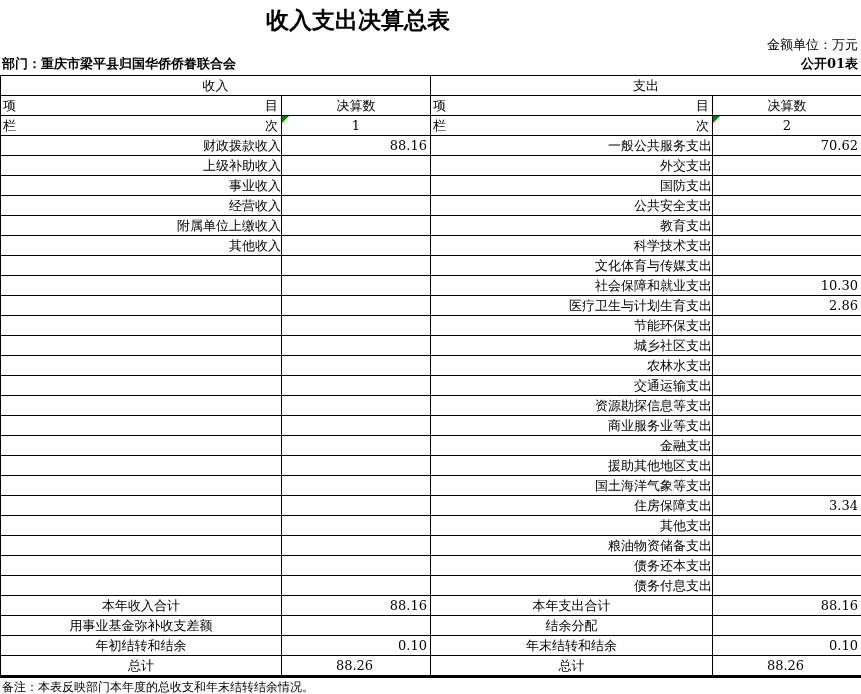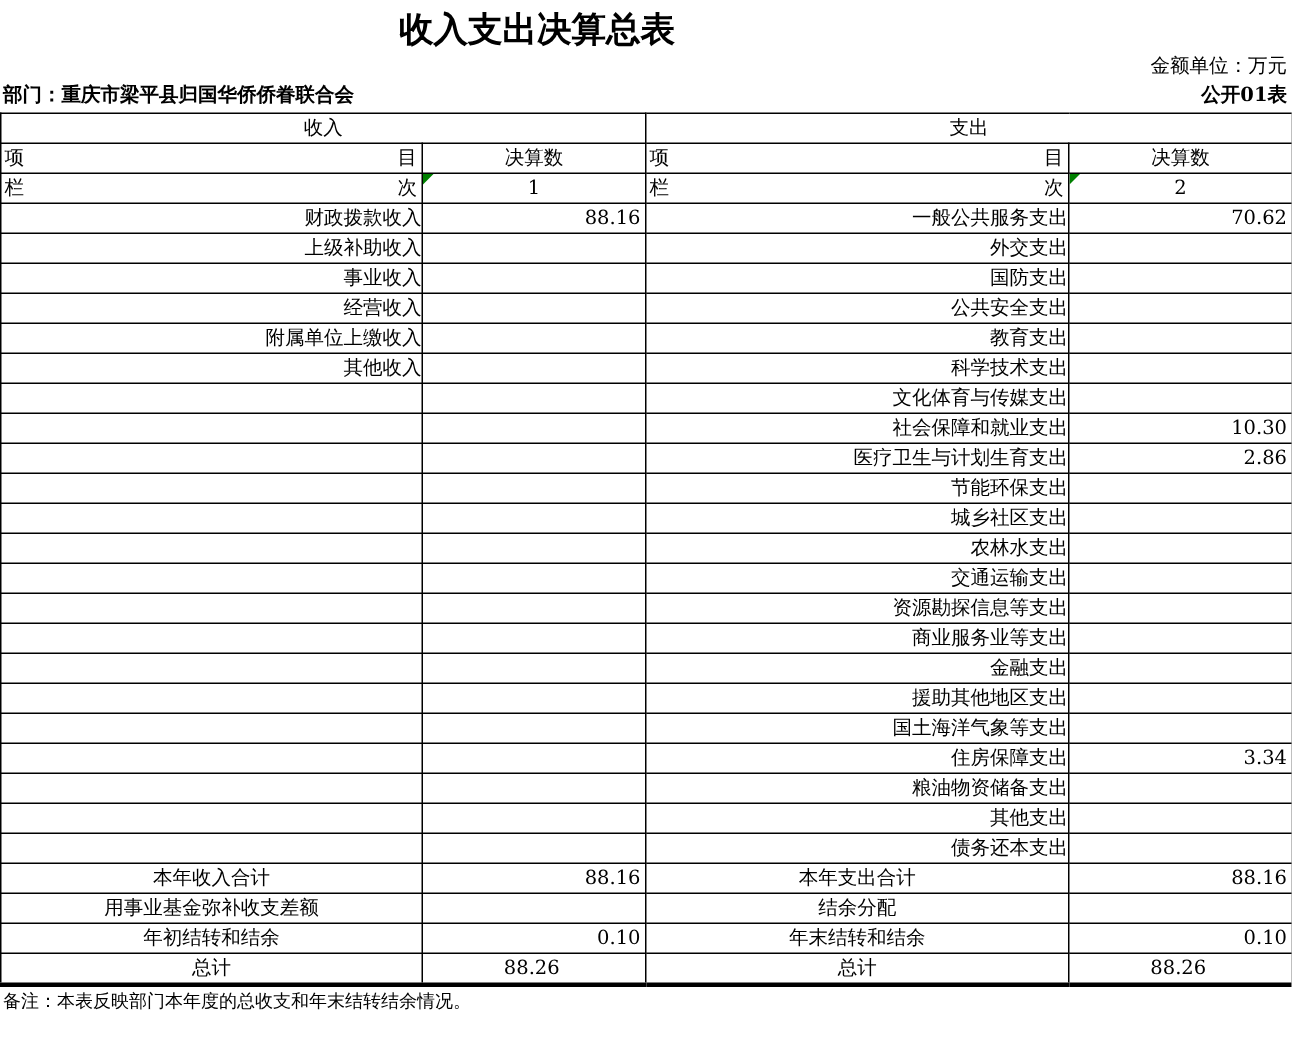--- a/index.html
+++ b/index.html
@@ -210,33 +210,39 @@
         </tr>
       <tr>
           <td class="item"></td>
           <td class="val"></td>
           <td class="item">住房保障支出</td>
           <td class="val">3.34</td>
         </tr>
       <tr>
           <td class="item"></td>
           <td class="val"></td>
+          <td class="item">其他支出</td>
+          <td class="val"></td>
+        </tr>
+      <tr>
+          <td class="item"></td>
+          <td class="val"></td>
           <td class="item">粮油物资储备支出</td>
           <td class="val"></td>
         </tr>
       <tr>
           <td class="item"></td>
           <td class="val"></td>
-          <td class="item">其他支出</td>
-          <td class="val"></td>
-        </tr>
-      <tr>
-          <td class="item"></td>
-          <td class="val"></td>
           <td class="item">债务还本支出</td>
+          <td class="val"></td>
+        </tr>
+      <tr>
+          <td class="item"></td>
+          <td class="val"></td>
+          <td class="item">债务付息支出</td>
           <td class="val"></td>
         </tr>
 
       <tr>
         <td class="center bold">本年收入合计</td>
         <td class="val">88.16</td>
         <td class="center bold">本年支出合计</td>
         <td class="val">88.16</td>
       </tr>
       <tr>

